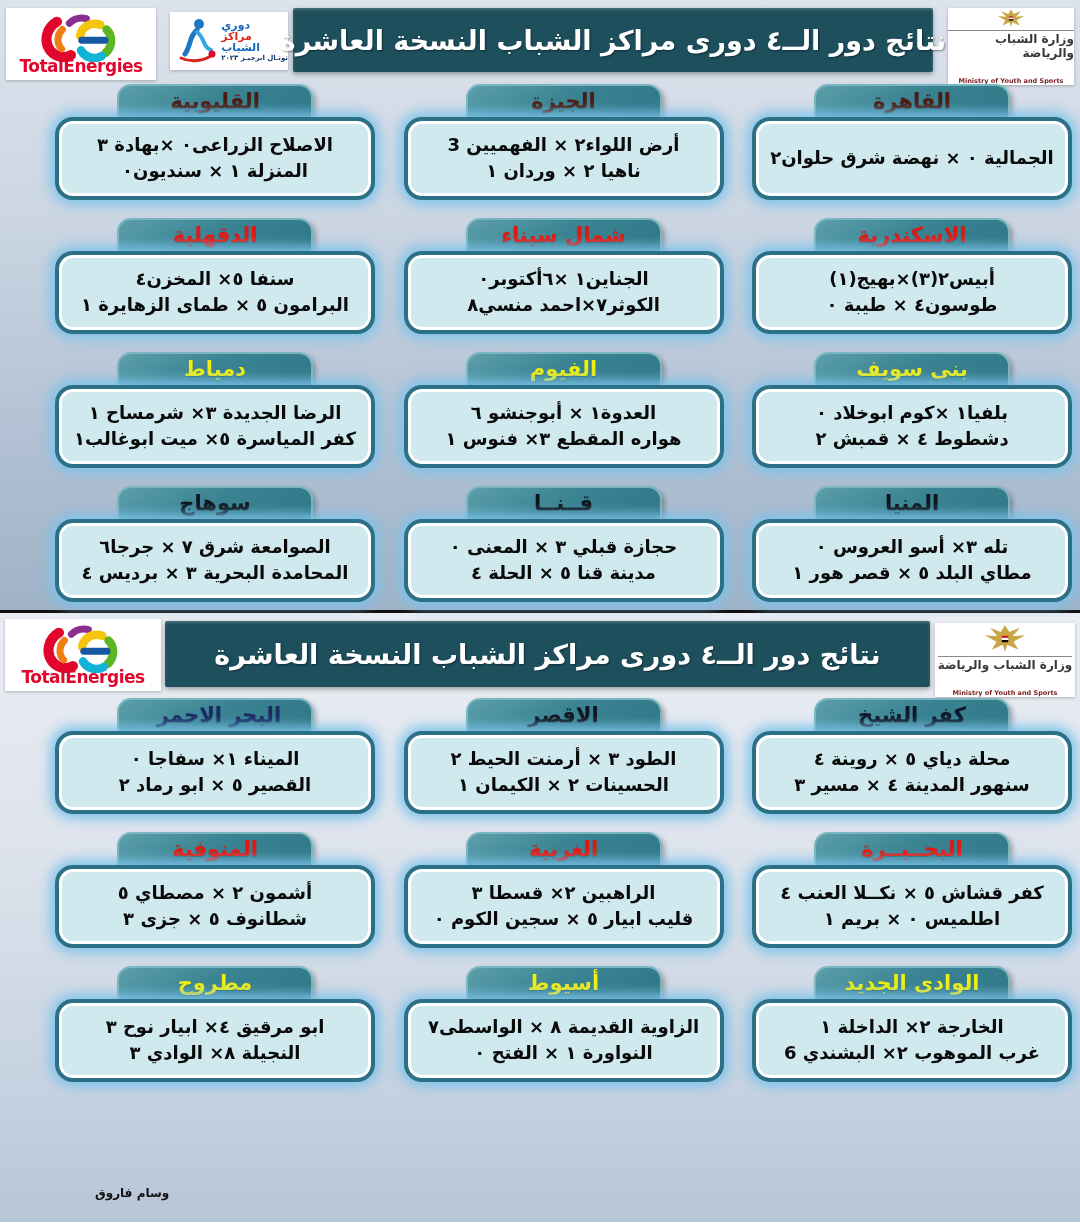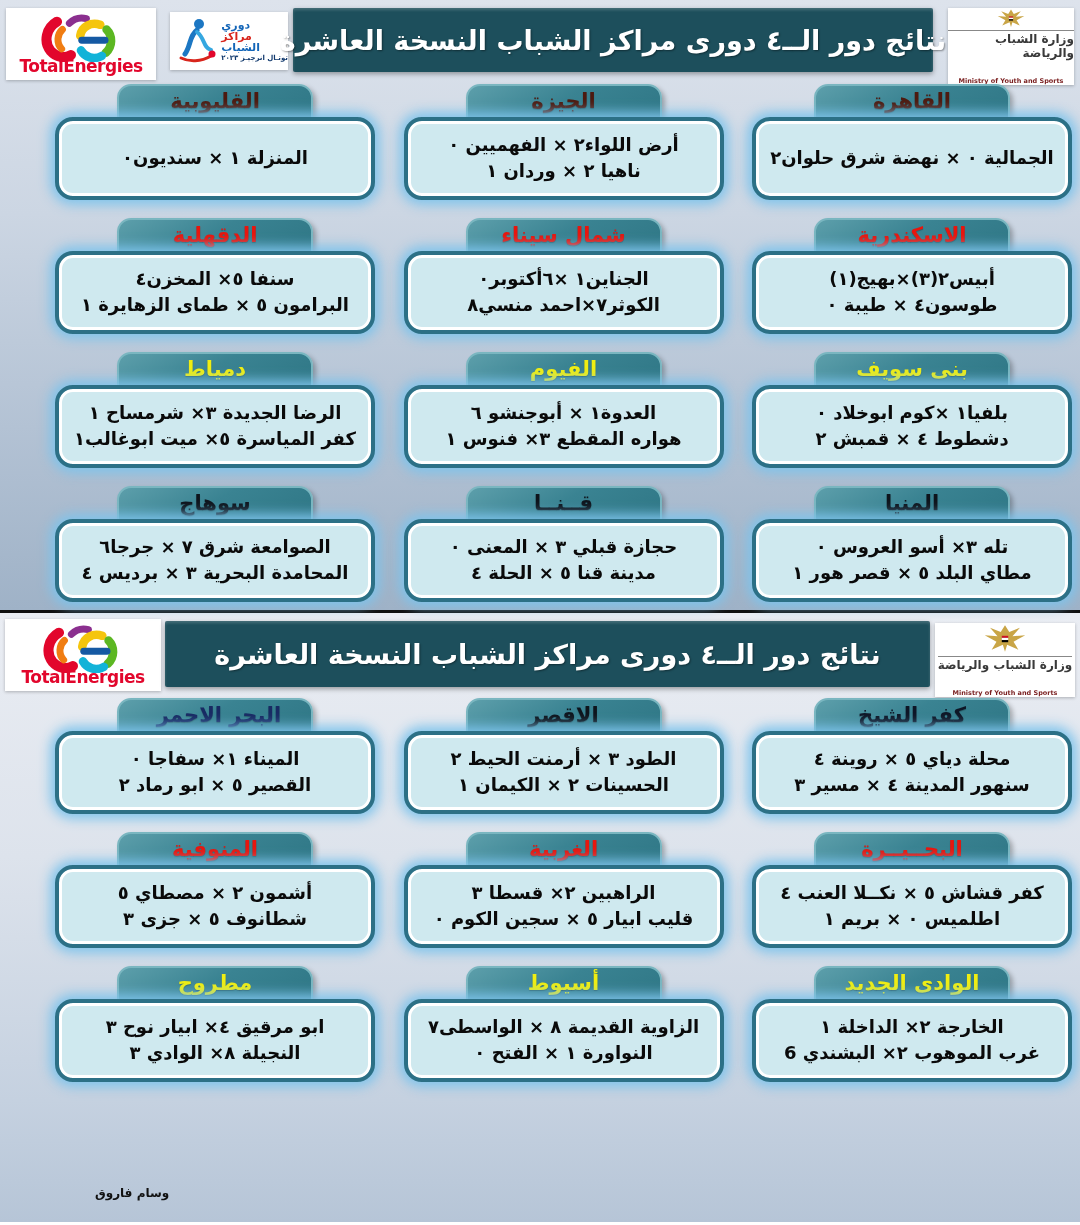--- a/index.html
+++ b/index.html
@@ -130,29 +130,30 @@
     </div>
     <div class="cbody">
       <div class="line">الجمالية ٠ × نهضة شرق حلوان٢</div>
     </div>
   </div>
         <div class="card">
     <div class="pill">
       <span class="pill-label" style="color: rgb(77, 26, 15);">الجيزة</span>
     </div>
     <div class="cbody">
-      <div class="line">أرض اللواء٢ × الفهميين ٠</div>
+      <div class="line">أرض اللواء٢ × الفهميين 3</div>
       <div class="line">ناهيا ٢ × وردان ١</div>
     </div>
   </div>
         <div class="card">
     <div class="pill">
       <span class="pill-label" style="color: rgb(77, 26, 15);">القليوبية</span>
     </div>
     <div class="cbody">
+      <div class="line">الاصلاح الزراعى٠ ×بهادة ٣</div>
       <div class="line">المنزلة ١ × سنديون٠</div>
     </div>
   </div>
       </div>
       <div class="row">
         <div class="card">
     <div class="pill">
       <span class="pill-label" style="color: rgb(232, 21, 13);">الاسكندرية</span>
     </div>
     <div class="cbody">

